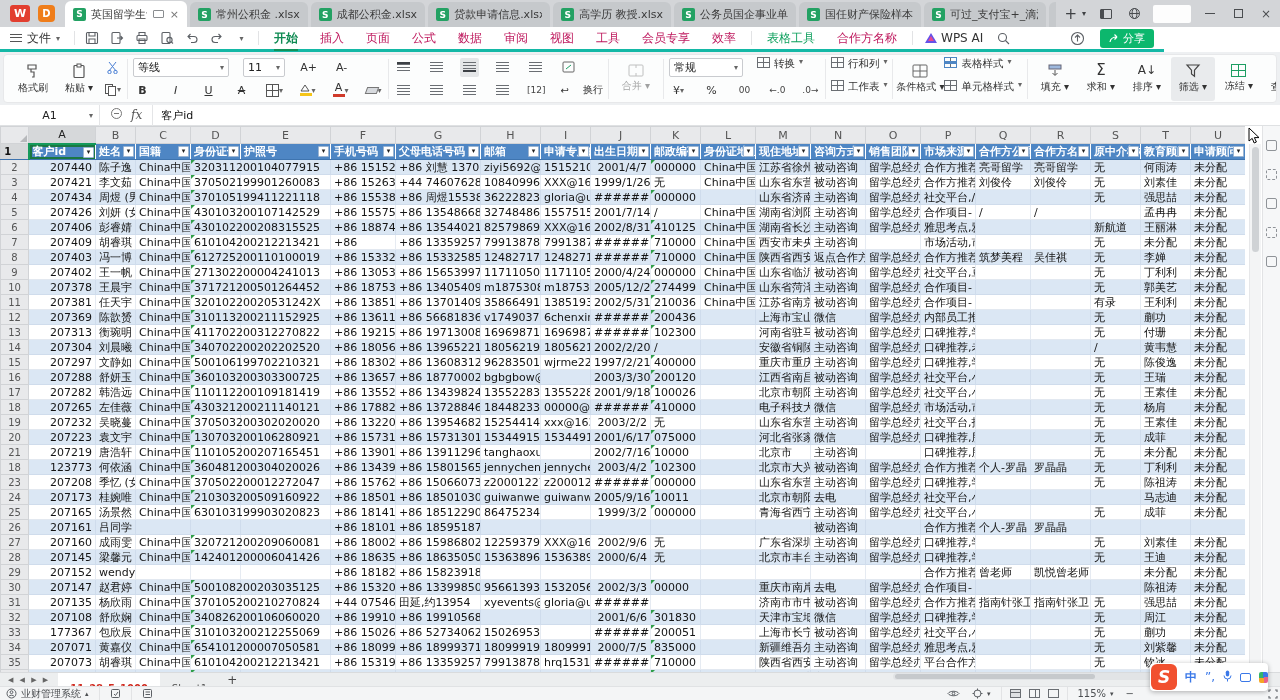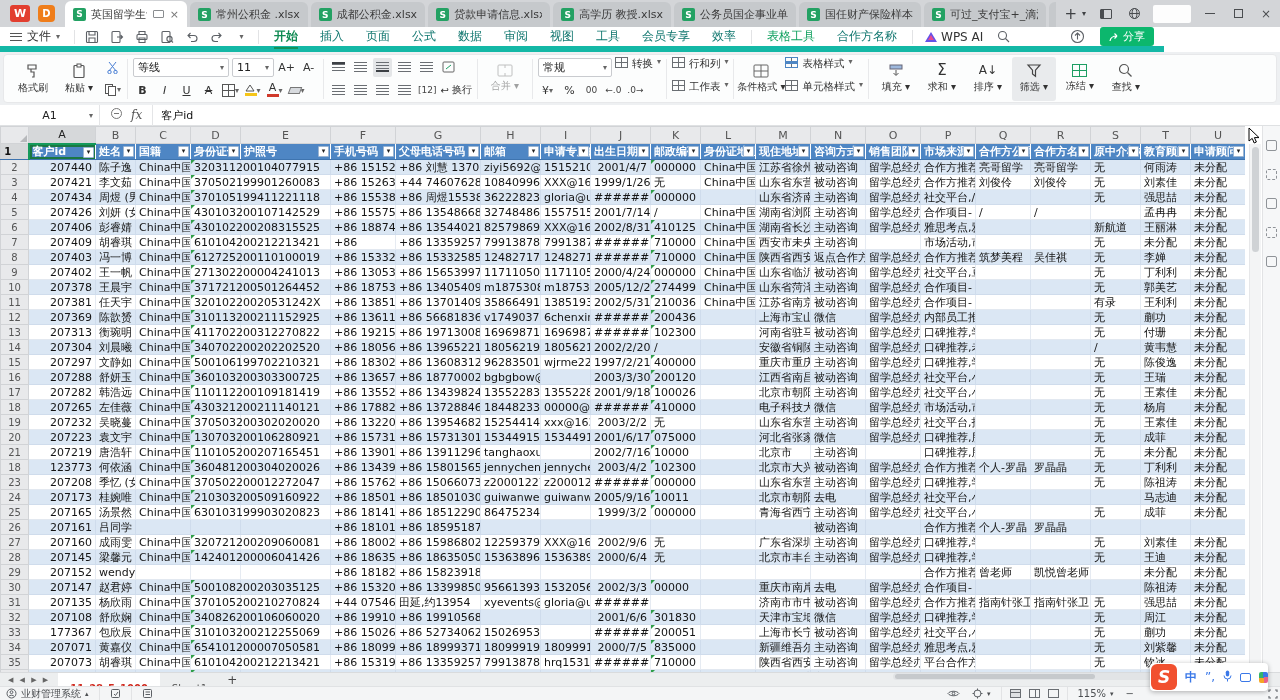--- a/index.html
+++ b/index.html
@@ -21,48 +21,48 @@
 .tab-caret{font-size:8px;color:#3f4144;padding-right:6px}
 .win-controls{margin-left:auto;display:flex;align-items:center;height:100%}
 .wc{width:28px;height:100%;display:flex;align-items:center;justify-content:center;color:#4a4d50;font-size:12px}
 .ic-applayout{width:12px;height:10px;border:1px solid #4a4d50;border-radius:1px;background:linear-gradient(90deg,#4a4d50 3px,transparent 3px)}
 .avatar-blank{width:38px;height:18px;background:#fdfdfd;border-radius:2px;margin:0 5px}
 .ic-min{width:10px;height:1px;background:#4a4d50;display:block}
 .ic-restore{width:9px;height:9px;border:1px solid #4a4d50;position:relative;background:#d3d5d8}
 .ic-restore:before{content:"";position:absolute;left:2px;top:-4px;width:9px;height:9px;border:1px solid #4a4d50;z-index:-1}
 
 
-.menubar{position:absolute;left:0;top:27px;width:1164px;height:25px;background:#fff;display:flex;align-items:center;font-size:12px;border-bottom:6px solid #14b8a6}
+.menubar{position:absolute;left:0;top:27px;width:1164px;height:25px;background:#fff;display:flex;align-items:center;font-size:12px;border-bottom:3px solid #14b8a6}
 .file-btn{display:flex;align-items:center;gap:5px;padding:0 10px;color:#333}
 .ic-hamb{width:12px;height:8px;background:repeating-linear-gradient(#555 0 1px,transparent 1px 3.5px)}
 .caret-s{font-size:8px;color:#666}
 .vsep{width:1px;height:14px;background:#e2e3e5;margin:0 4px}
 .qi{width:25px;height:20px;display:flex;align-items:center;justify-content:center}
 .qi svg{stroke:#5c6065;fill:none;stroke-width:1.1}
-.mtab{padding:0 11px;height:25px;line-height:24px;color:#0f766e;position:relative;flex:none}
+.mtab{padding:0 11px;height:25px;line-height:24px;color:#be185d;position:relative;flex:none}
 .mtab.active{color:#0f8a52;font-weight:bold}
 .mtab.active:after{content:"";position:absolute;left:11px;right:11px;bottom:0;height:2px;background:#12925a}
 .mtab.context{color:#10a15f}
 .wps-ai{display:flex;align-items:center;gap:4px;padding:0 8px}
 .ai-tri{width:0;height:0;border-left:6px solid transparent;border-right:6px solid transparent;border-bottom:10px solid #6552e8;position:relative}
 .ai-tri:after{content:"";position:absolute;left:-3px;top:3px;width:0;height:0;border-left:3px solid transparent;border-right:3px solid transparent;border-bottom:5px solid #e84a8f}
 .menu-right{margin-left:auto;display:flex;align-items:center;gap:10px;padding-right:10px}
 .share-btn{background:#0cb76d;color:#fff;border-radius:3px;height:19px;padding:0 9px;display:flex;align-items:center;gap:4px;font-size:11px}
 
 
 .ribbon{position:absolute;left:0;top:52px;width:1280px;height:53px;background:#eef0f2}
 .rpanel{position:absolute;left:3px;right:3px;top:2px;height:49px;background:#fcfdfd;border:1px solid #e7e8ea;border-radius:4px;display:flex;align-items:center;padding:0 4px;overflow:hidden}
 .rgroup{display:flex;align-items:center;gap:2px;height:44px;padding:0 3px;flex:none}
 .rsep{width:1px;height:40px;background:#e8e9eb;margin:0 2px;flex:none}
 .bigbtn{display:flex;flex-direction:column;align-items:center;justify-content:center;width:44px;height:44px;font-size:10px;color:#333;gap:2px;flex:none}
 .bigbtn.dis{opacity:.45}
 .bigbtn.hl{background:#e9ebed;border-radius:3px}
 .blabel{white-space:nowrap}
 .rcol{display:flex;flex-direction:column;justify-content:center;gap:3px;height:44px}
-.rrow{display:flex;align-items:center;gap:3px;height:20px}
+.rrow{display:flex;align-items:center;gap:14px;height:20px}
 .combo{height:19px;border:1px solid #c9cbcf;border-radius:2px;font-size:11px;display:flex;align-items:center;justify-content:space-between;background:#fff;padding:0 4px;color:#222}
 .sbtn{min-width:19px;height:19px;display:flex;align-items:center;justify-content:center;font-size:11px;color:#333;border-radius:2px;padding:0 1px}
 .sbtn.on{background:#e4e6e8}
 .bold{font-weight:bold}.ital{font-style:italic}.unl{text-decoration:underline}.strk{text-decoration:line-through}
 .ln{width:13px;height:10px;background:repeating-linear-gradient(#6a6e73 0 1px,transparent 1px 3px)}
 .ln.bt{border-bottom:2px solid #3c4045}.ln.tp{border-top:2px solid #3c4045}
 .colbtn{display:flex;flex-direction:column;align-items:center;line-height:10px;font-size:11px}
 .cbar{width:12px;height:3px;margin-top:1px}
 .icborder{width:13px;height:13px;border:1px solid #555;background:linear-gradient(#555,#555) 50% 0/1px 100% no-repeat,linear-gradient(#555,#555) 0 50%/100% 1px no-repeat}
 .ic-eraser{width:12px;height:7px;background:#d7dade;border:1px solid #777;transform:skewX(-20deg)}

